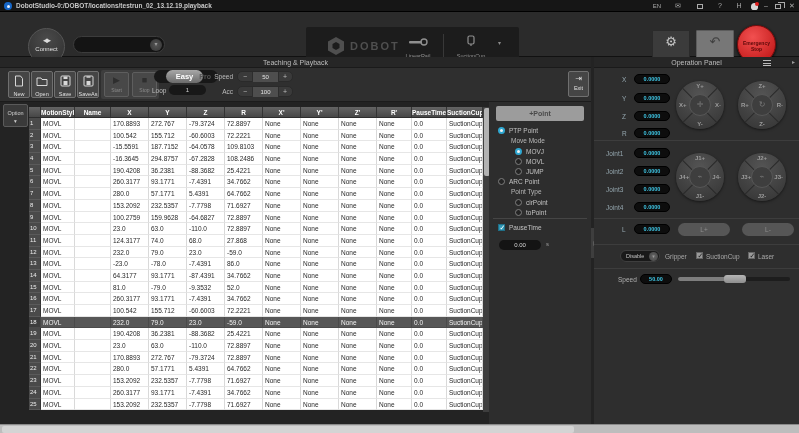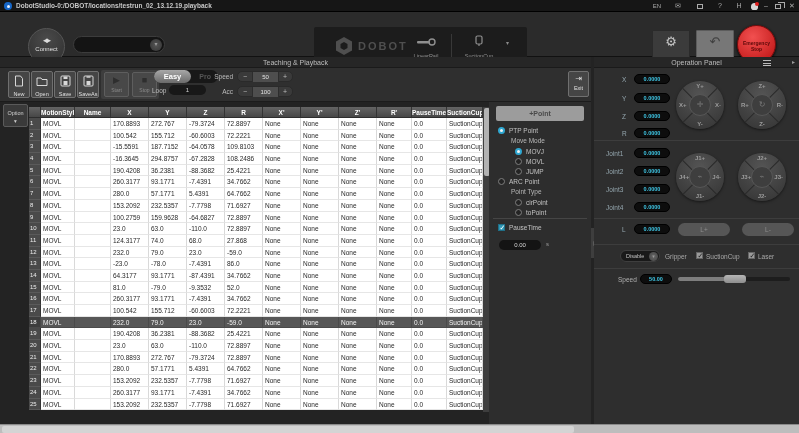--- a/index.html
+++ b/index.html
@@ -18,21 +18,21 @@
   .ico-hand { display:inline-block; width:7px; height:7px; border-radius:50% 50% 40% 40%; background:#d8d8d8; position:relative; vertical-align:middle; }
   .ico-hand::after { content:""; position:absolute; right:-1px; top:-1px; width:4px; height:4px; border-radius:50%; background:#e02020; }
 
   
   .topbar { position:absolute; left:0; top:12px; width:799px; height:45px; background:#2b2b2b; border-bottom:1px solid #111; }
   .connect-btn { position:absolute; left:28px; top:16px; width:37px; height:37px; border-radius:50%; background:radial-gradient(circle at 50% 30%, #4a4a4a, #2e2e2e); border:1px solid #555; text-align:center; }
   .connect-btn .glyph { display:block; margin-top:7px; color:#ddd; font-size:9px; line-height:9px; letter-spacing:-1px; }
   .connect-btn .lbl { display:block; font-size:6px; color:#e0e0e0; margin-top:1px; }
   .port-combo { position:absolute; left:73px; top:24px; width:92px; height:17px; background:#141414; border:1px solid #3c3c3c; border-radius:9px; }
   .port-combo .knob { position:absolute; right:2px; top:2px; width:12px; height:12px; border-radius:50%; background:radial-gradient(#555,#333); text-align:center; line-height:11px; font-size:6px; color:#999; }
-  .brandblock { position:absolute; left:306px; top:15px; width:213px; height:38px; background:#1c1c1c; border-radius:2px;margin-left:8px; }
+  .brandblock { position:absolute; left:306px; top:15px; width:213px; height:38px; background:#1c1c1c; border-radius:2px; }
   .brand-name { position:absolute; left:44px; top:13px; font-size:11px; font-weight:bold; letter-spacing:2px; color:#4f4f4f; }
   .dev-item { position:absolute; top:6px; width:44px; text-align:center; }
   .dev-item .dlabel { display:block; font-size:5.5px; color:#8f8f8f; margin-top:2px; }
   .vdiv { position:absolute; top:7px; width:1px; height:24px; background:#383838; }
   .caret { position:absolute; font-size:6px; color:#8a8a8a; }
   .setting-btn,.home-btn { position:absolute; top:18px; width:38px; height:35px; text-align:center; border-radius:1px; }
   .setting-btn { left:652px; background:#3b3b3b; border:1px solid #2a2a2a; }
   .home-btn { left:696px; background:#777; border:1px solid #5c5c5c; }
   .setting-btn .bicon { display:block; font-size:13px; line-height:16px; margin-top:3px; color:#c4c4c4; }
   .home-btn .bicon { display:block; font-size:13px; line-height:16px; margin-top:3px; color:#3f3f3f; }
@@ -49,21 +49,21 @@
   
   .tt-bar { position:absolute; left:0; top:68px; width:591px; height:34px; background:#2f2f2f; border-bottom:1px solid #1c1c1c; }
   .tile { position:absolute; top:3px; width:22px; height:27px; background:#454545; border:1px solid #707070; border-radius:2px; text-align:center; }
   .tile svg { margin-top:3px; }
   .tile .tlabel { display:block; font-size:5.5px; color:#e0e0e0; line-height:7px; }
   .transport { position:absolute; left:101px; top:2px; width:58px; height:29px; background:#3e3e3e; border-radius:2px; }
   .ttile { position:absolute; top:2px; width:25px; height:25px; background:#484848; border:1px solid #5e5e5e; border-radius:2px; text-align:center; }
   .ttile .gl { display:block; font-size:9px; line-height:13px; color:#2e2e2e; margin-top:1px; }
   .ttile .tlabel { display:block; font-size:5px; color:#8a8a8a; line-height:6px; }
   .easy-toggle { position:absolute; left:154px; top:2px; width:64px; height:13px; background:#181818; border-radius:7px; }
-  .easy-seg { position:absolute; left:0; top:0; width:37px; height:13px; background:linear-gradient(#a8a8a8,#6b6b6b); border-radius:7px; color:#fff; font-weight:bold; font-size:7.5px; text-align:center; line-height:13px; }
+  .easy-seg { position:absolute; left:12px; top:0; width:37px; height:13px; background:linear-gradient(#a8a8a8,#6b6b6b); border-radius:7px; color:#fff; font-weight:bold; font-size:7.5px; text-align:center; line-height:13px; }
   .pro-seg { position:absolute; right:7px; top:0; color:#565656; font-weight:bold; font-size:7px; line-height:13px; }
   .loop-label { position:absolute; left:152px; top:19px; font-size:6.5px; color:#bdbdbd; }
   .loop-pill { position:absolute; left:169px; top:17px; width:37px; height:10px; background:#181818; border-radius:5px; color:#cfcfcf; font-size:6px; text-align:center; line-height:10px; }
   .sa-label { position:absolute; width:30px; text-align:right; font-size:6.5px; color:#bdbdbd; }
   .stepper { position:absolute; left:237px; width:56px; height:11px; background:#3a3a3a; border-radius:5px; border:1px solid #2a2a2a; }
   .stepper .mi,.stepper .pl { position:absolute; top:0; width:14px; text-align:center; font-size:7px; color:#bbb; line-height:10px; }
   .stepper .mi { left:0; } .stepper .pl { right:0; }
   .stepper .val { position:absolute; left:14px; top:0; width:27px; background:#4e4e4e; text-align:center; font-size:6px; color:#e2e2e2; line-height:10px; border-left:1px solid #2d2d2d; border-right:1px solid #2d2d2d; }
   .exit-tile { position:absolute; left:568px; top:3px; width:21px; height:26px; background:#454545; border:1px solid #707070; border-radius:2px; text-align:center; }
   .exit-tile .gl { display:block; font-size:8px; color:#ddd; line-height:12px; margin-top:1px; }

